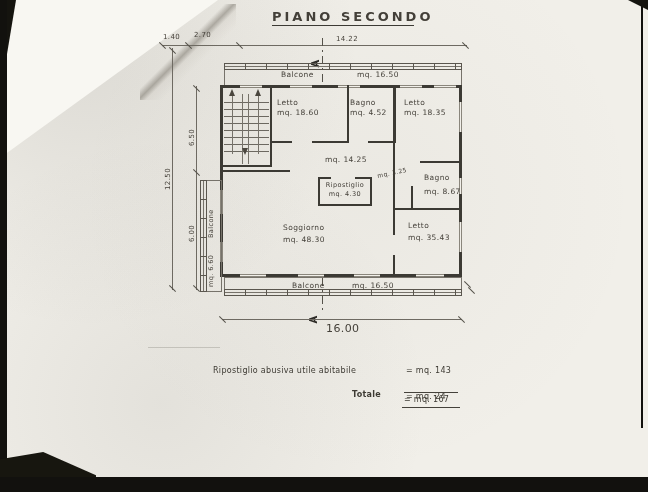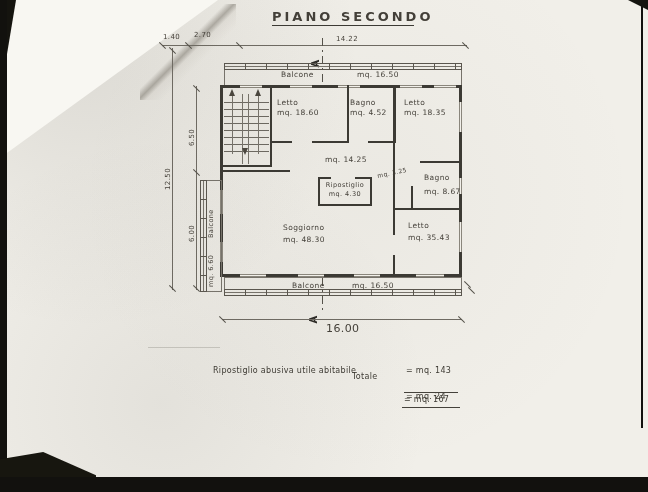--- a/index.html
+++ b/index.html
@@ -171,21 +171,21 @@
   <i class="tick" style="left:222px;top:315px;"></i>
   <i class="tick" style="left:461px;top:315px;"></i>
   <span class="lbl" style="left:326px;top:322px;font-size:11px;">16.00</span>
 
   <div class="abs" style="left:148px;top:347px;width:72px;height:1px;background:rgba(60,58,50,.2);"></div>
 
   <span class="sum" style="left:213px;top:366px;">Ripostiglio abusiva utile abitabile</span>
   <span class="sum" style="left:406px;top:366px;">= mq. 143</span>
   <span class="sum" style="left:406px;top:392px;">= mq. 24</span>
   <div class="uline" style="left:404px;top:392px;width:54px;"></div>
-  <span class="sum" style="left:352px;top:372px;">Totale</span>
+  <span class="sum" style="left:352px;top:390px;font-weight:bold;">Totale</span>
   <span class="sum" style="left:404px;top:395px;">= mq. 167</span>
   <div class="uline" style="left:402px;top:407px;width:58px;"></div>
 
   <div class="blackbar" style="left:0;top:0;width:7px;height:492px;"></div>
   <div class="abs" style="left:0;top:452px;width:96px;height:40px;background:#17160f;clip-path:polygon(0 18%,45% 0,100% 58%,100% 100%,0 100%);"></div>
   <div class="blackbar" style="left:0;top:477px;width:648px;height:15px;"></div>
   <div class="blackbar" style="left:641px;top:0;width:2px;height:428px;"></div>
   <div class="abs" style="left:628px;top:0;width:20px;height:10px;background:#15140f;clip-path:polygon(0 0,100% 0,100% 100%);"></div>
 
 </div>

